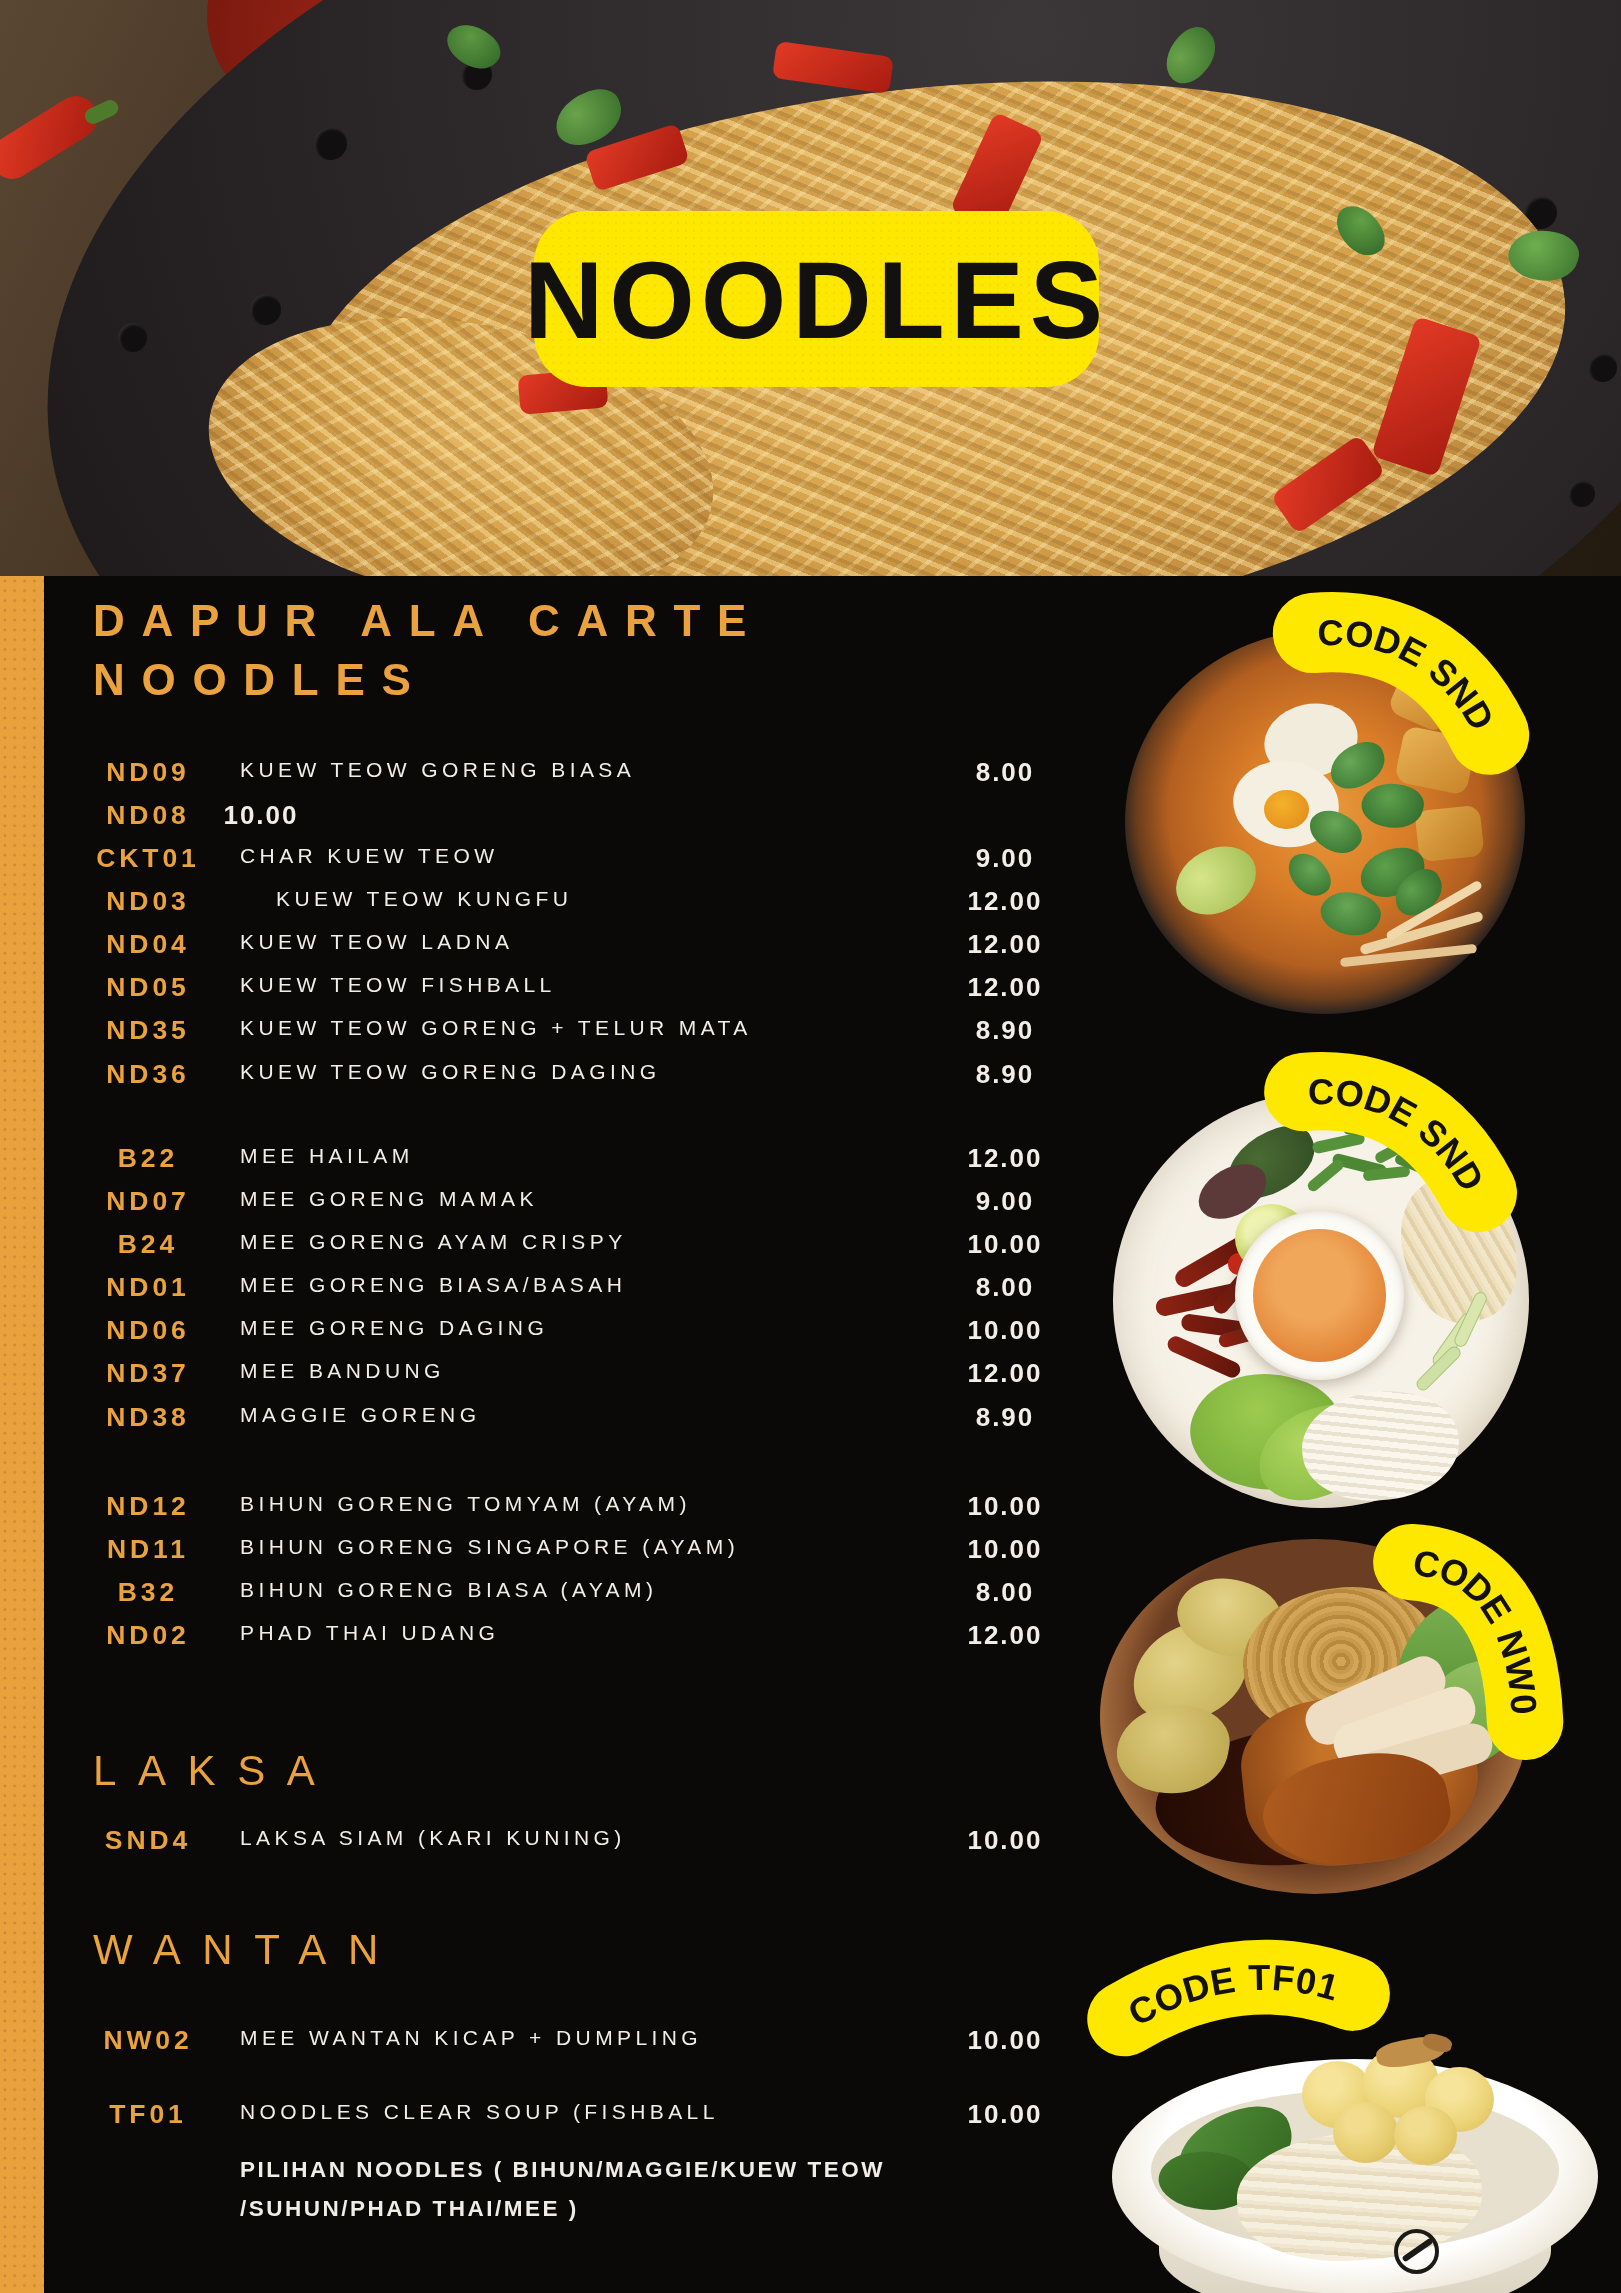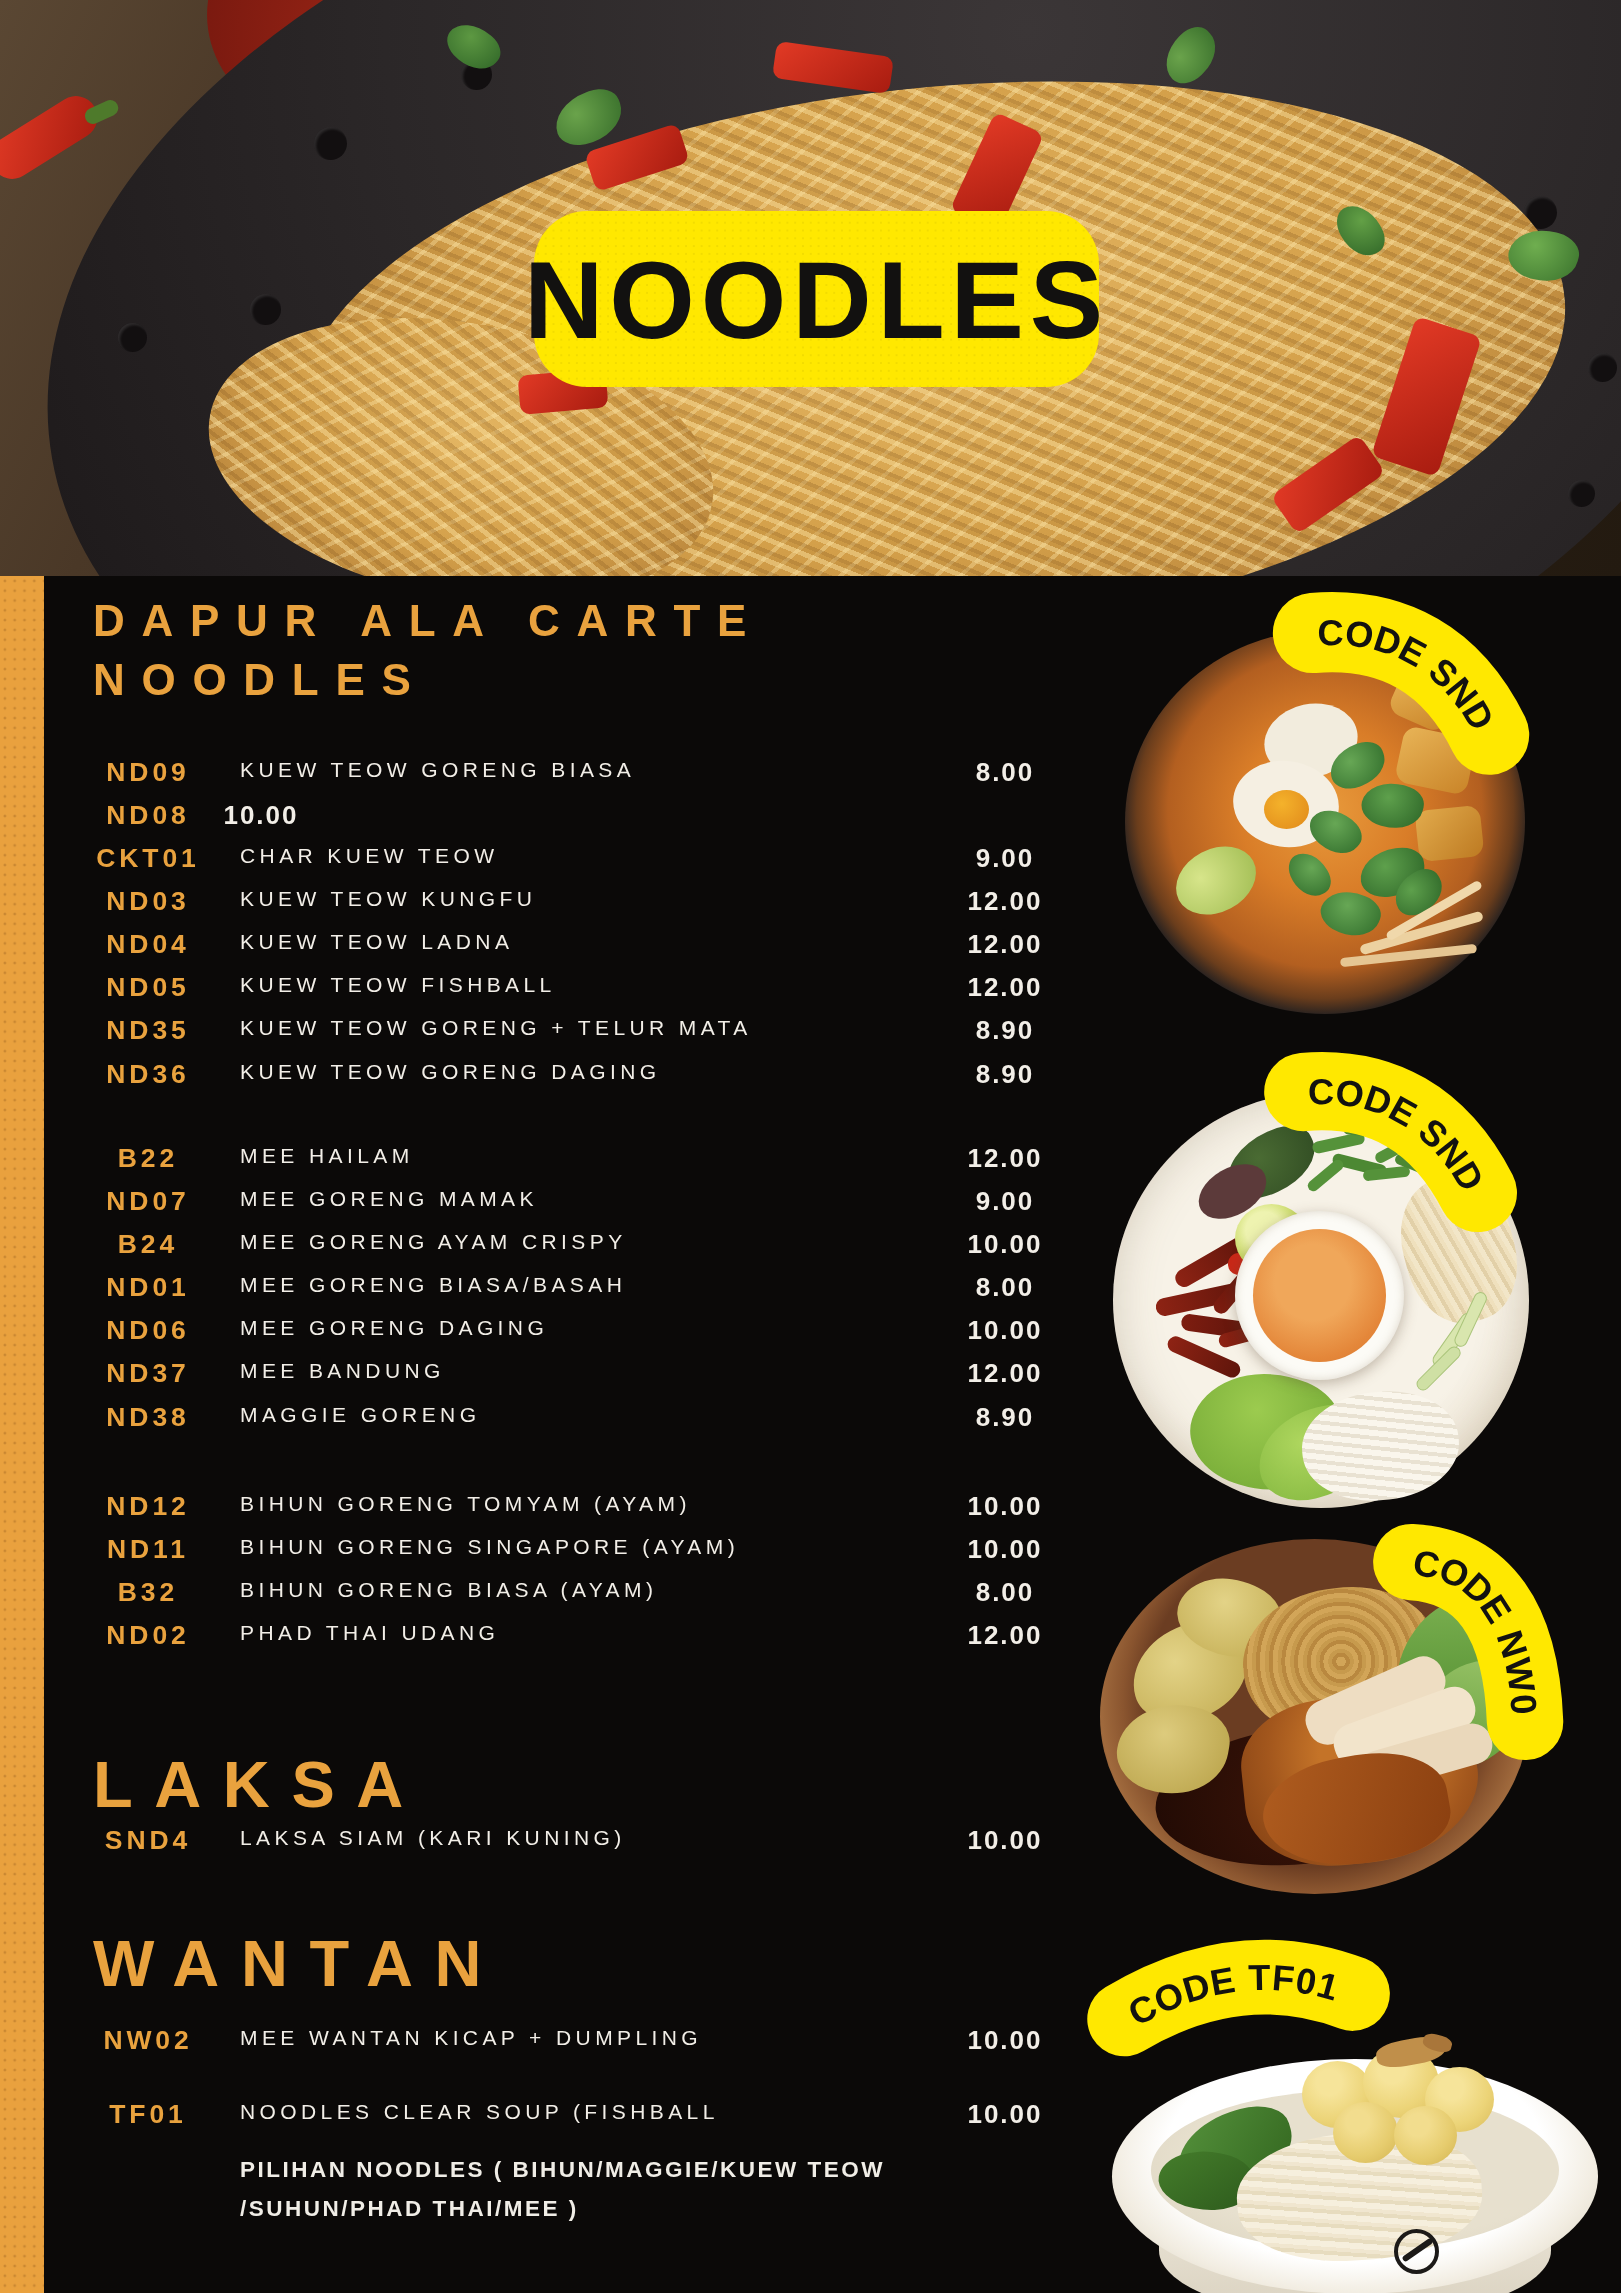--- a/index.html
+++ b/index.html
@@ -33,21 +33,21 @@
     background:radial-gradient(rgba(0,0,0,.05) 1px, transparent 1.4px) 0 0/7.8px 7.8px, var(--yellow);
     display:flex;align-items:center;justify-content:center;}
   #title-badge span{font-size:110px;font-weight:800;letter-spacing:5.9px;color:#121110;}
 
   
   #stripe{position:absolute;left:0;top:576px;width:44px;height:1717px;
     background:radial-gradient(rgba(120,70,20,.28) 1.2px, transparent 1.7px) 0 0/9.8px 9.8px, #E9A13E;}
 
   
   .menu-heading{position:absolute;left:93px;color:var(--orange);font-weight:700;font-size:44px;letter-spacing:16.7px;white-space:nowrap;}
-  .section-heading{position:absolute;left:93px;color:var(--orange);font-weight:700;font-size:65px;letter-spacing:21.6px;white-space:nowrap;}
+  .section-heading{position:absolute;left:93px;color:var(--orange);font-weight:400;font-size:42px;letter-spacing:21.6px;white-space:nowrap;}
 
   
   .row{position:absolute;left:93px;width:970px;display:flex;align-items:flex-start;line-height:1.2;}
   .code{width:110px;text-align:center;font-size:26.5px;font-weight:700;color:var(--orange);letter-spacing:3.9px;white-space:nowrap;}
   .name{flex:1;margin-left:37px;font-size:21px;font-weight:400;color:var(--white);letter-spacing:4.4px;white-space:nowrap;}
   .price{width:116px;text-align:center;font-size:26px;font-weight:700;color:var(--white);letter-spacing:2px;}
   #item-note{position:absolute;left:240px;top:2150px;width:647px;font-size:22.5px;font-weight:700;
     letter-spacing:2.5px;line-height:39px;color:#F0EDE6;}
 
   
@@ -105,21 +105,21 @@
   </div>
   <div class="row" style="top:800px;">
     <span class="code">ND08</span>
     <span class="price">10.00</span>
   </div>
   <div class="row" style="top:843px;">
     <span class="code">CKT01</span>
     <span class="name">CHAR KUEW TEOW</span>
     <span class="price">9.00</span>
   </div>
-  <div class="row" style="top:886px;">
+  <div class="row" style="top:886px;gap:36px;">
     <span class="code">ND03</span>
     <span class="name">KUEW TEOW KUNGFU</span>
     <span class="price">12.00</span>
   </div>
   <div class="row" style="top:929px;">
     <span class="code">ND04</span>
     <span class="name">KUEW TEOW LADNA</span>
     <span class="price">12.00</span>
   </div>
   <div class="row" style="top:972px;">

